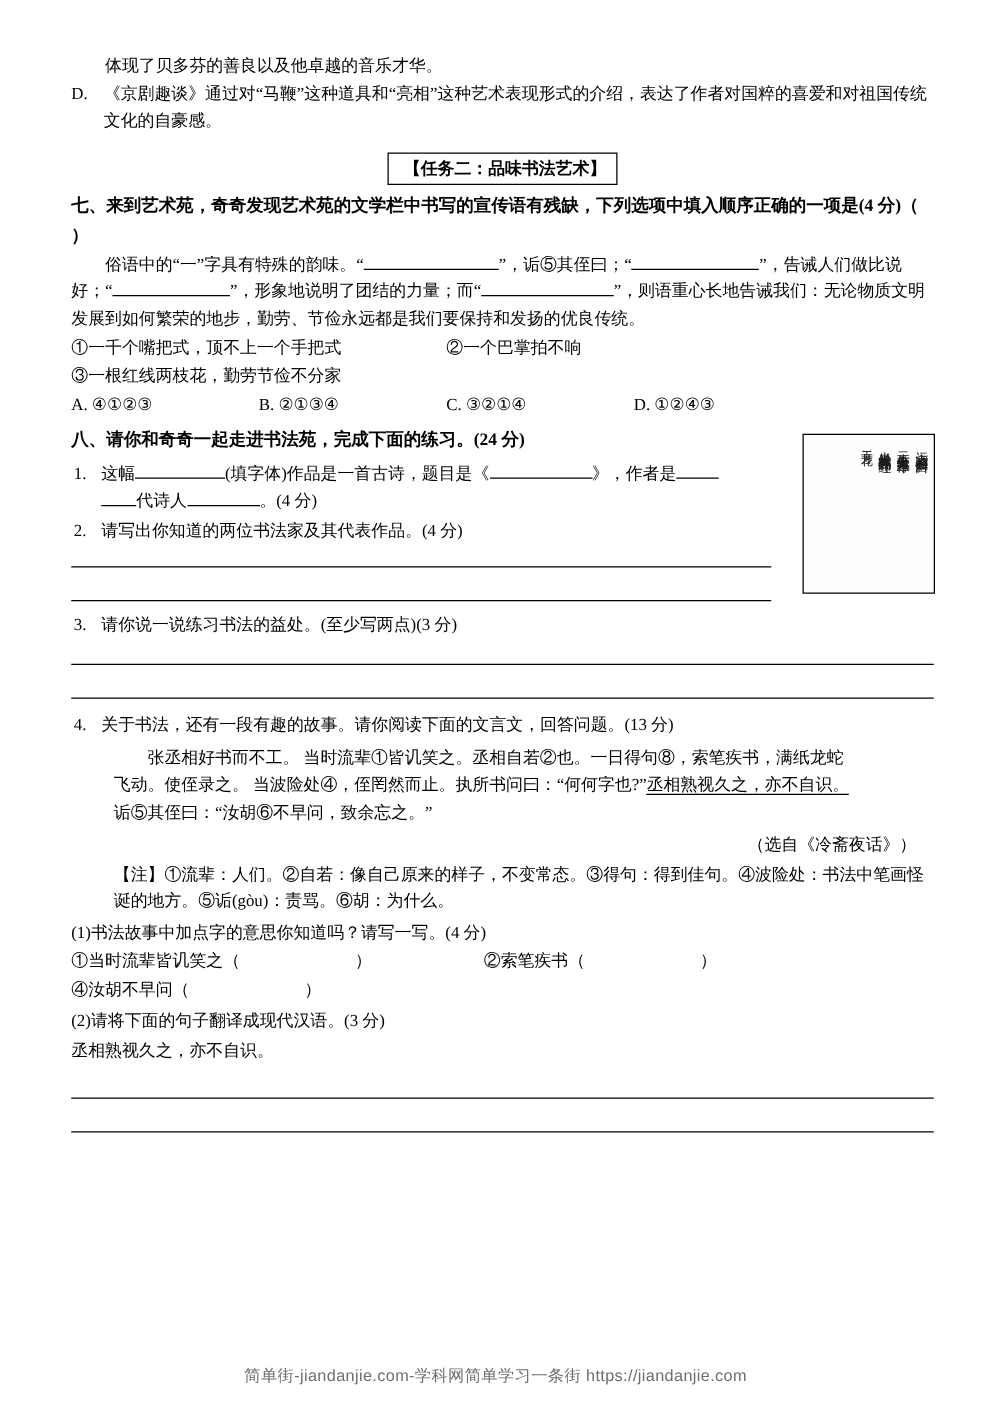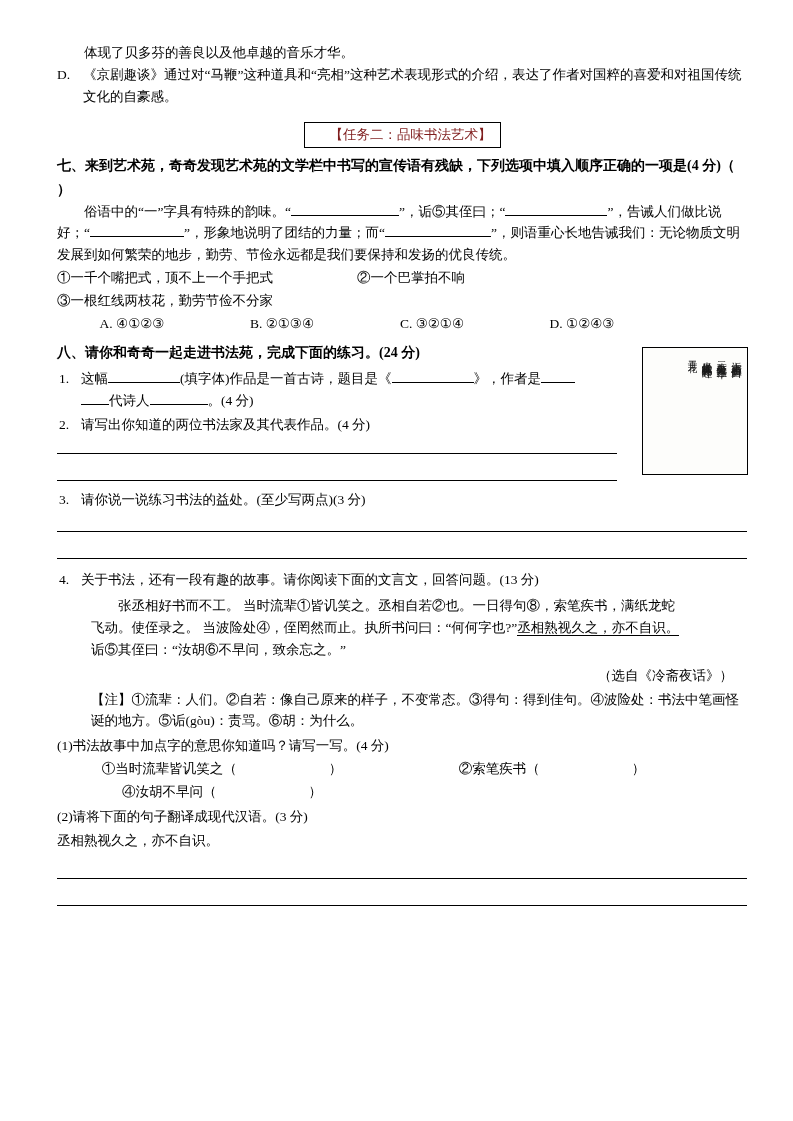--- a/index.html
+++ b/index.html
@@ -43,23 +43,23 @@
   }
 
   .task-banner {
     text-align: center;
     margin-top: 14px;
     margin-bottom: 6px;
   }
   .task-banner .box {
     display: inline-block;
     border: 1px solid #000;
-    padding: 1px 8px 2px 25px;
-    font-weight: normal;
-    color: #7f1d1d;
+    padding: 1px 8px 2px 12px;
+    font-weight: bold;
+    color: #000000;
     font-size: 13.5px;
   }
   .q-title {
     font-weight: bold;
     font-size: 14px;
     line-height: 1.65;
   }
   .blank {
     display: inline-block;
     border-bottom: 1px solid #000;
@@ -67,21 +67,21 @@
   }
   .opt-row {
     display: flex;
     margin-top: 1px;
   }
   .opt-row > div:first-child { width: 300px; }
   .ans-row {
     display: flex;
     margin-top: 1px;
   }
-  .ans-row > div { width: 150px; text-align: center; }
+  .ans-row > div { width: 150px; }
 
   .sec8 {
     margin-top: 6px;
     position: relative;
   }
   .calligraphy {
     position: absolute;
     right: -1px;
     top: 6px;
     width: 104px;
@@ -138,21 +138,20 @@
   .u { border-bottom: 1px solid #000; }
   .right { text-align: right; }
 
   .note {
     margin-top: 2px;
   }
   .sub-q { margin-top: 3px; }
   .fill-row {
     display: flex;
     margin-top: 1px;
-    text-align: center;
   }
   .fill-row > div { width: 330px; }
   .paren-blank {
     display: inline-block;
     width: 92px;
     border-bottom: 0px;
   }
 
   .footer {
     position: absolute;
@@ -272,13 +271,14 @@
 
       <p class="ln sub-q">(2)请将下面的句子翻译成现代汉语。(3 分)</p>
       <p class="ln" style="margin-top:2px">丞相熟视久之，亦不自识。</p>
 
       <div class="rule rule-wide" style="margin-top:26px"></div>
       <div class="rule rule-wide" style="margin-top:26px"></div>
     </div>
 
   </div>
 
+  <div class="footer">简单街-jiandanjie.com-学科网简单学习一条街 https://jiandanjie.com</div>
 </div>
 
 </body></html>

